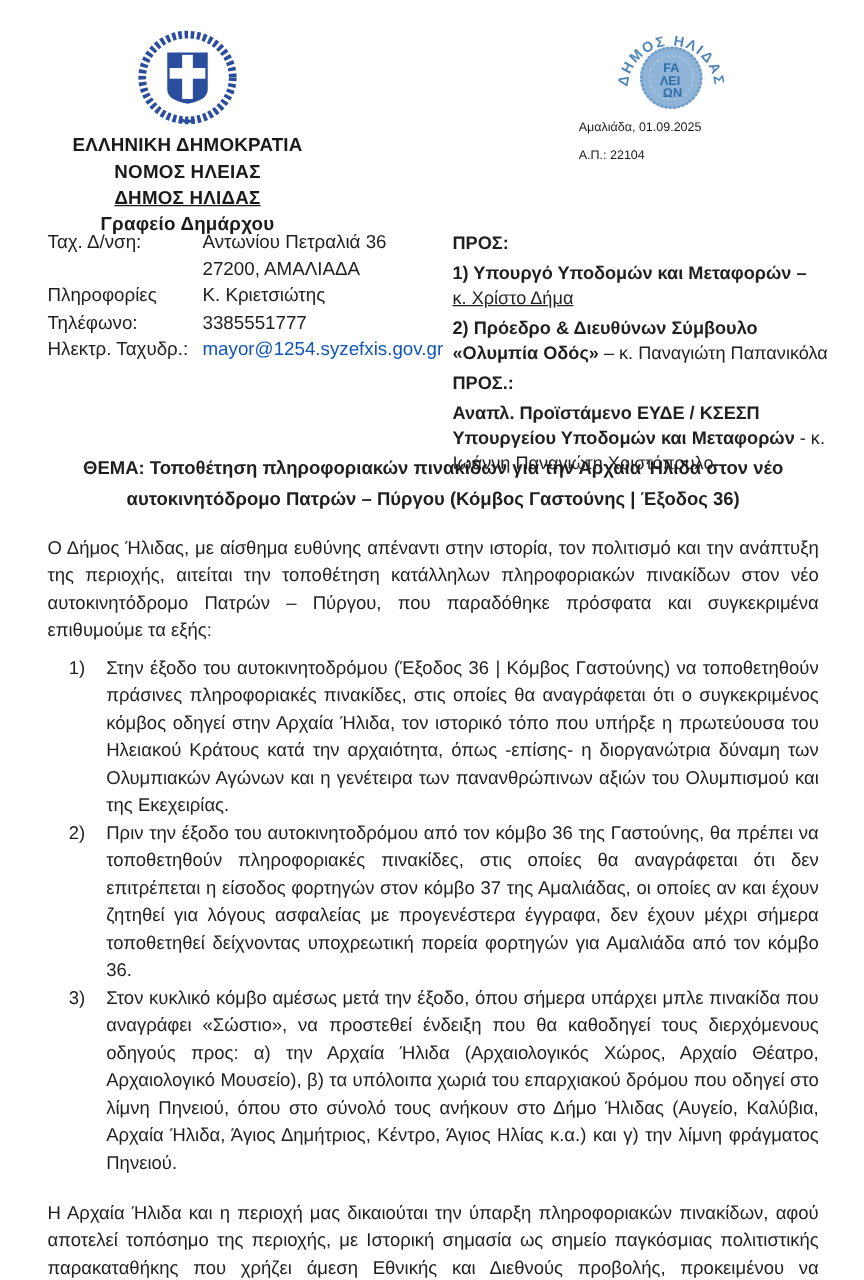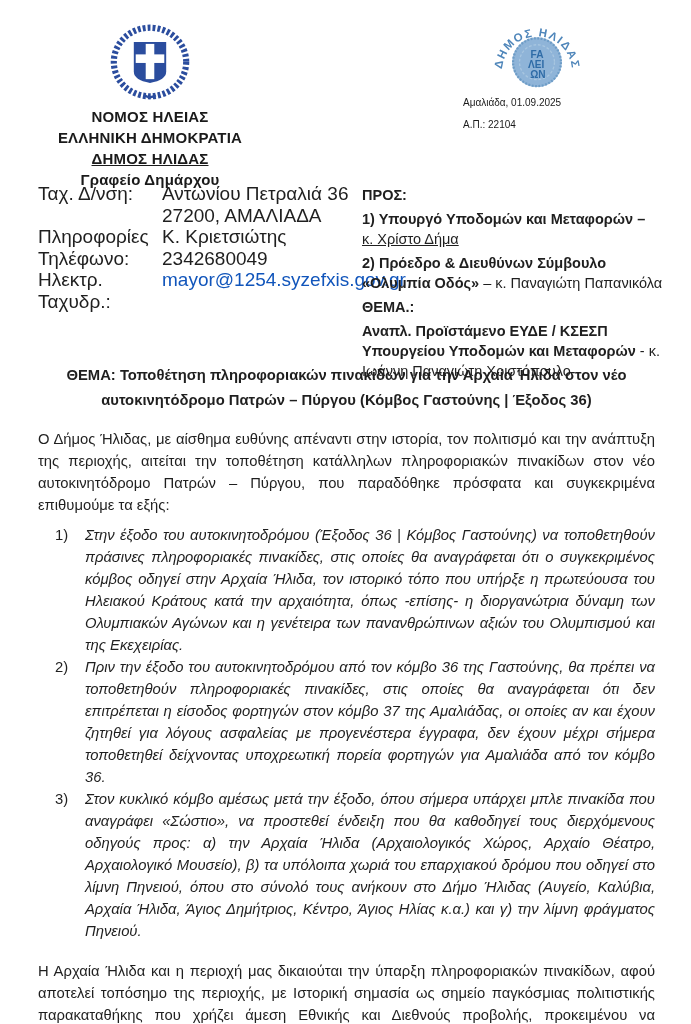--- a/index.html
+++ b/index.html
@@ -27,21 +27,21 @@
     position:absolute;top:14px;left:463px;width:210px;
   }
   .hdr-right .mlogo{display:block;margin-left:28px;}
   .hdr-right .date-line,
   .hdr-right .ap-line{
     font-size:10px;line-height:22px;color:#1a1a1a;
   }
   
   .contact{
     position:absolute;top:183px;left:38px;width:312px;
-    font-size:19px;line-height:21.5px;
+    font-size:15px;line-height:21.5px;
   }
   .crow{display:flex;}
   .clabel{width:124px;flex-shrink:0;}
   .cvalue{flex:1;}
   .email-link{color:#1155bb;cursor:pointer;}
   
   .recips{
     position:absolute;top:181px;left:358px;width:315px;
     font-size:14.5px;line-height:20px;
   }
@@ -54,38 +54,38 @@
     font-size:14.8px;line-height:22px;
   }
   .subject{
     font-weight:bold;text-align:center;line-height:25px;
     max-width:586px;margin:0 auto 15px auto;
   }
   .intro{margin:0 0 8px 0;text-align:justify;}
   .nlist{margin:0 0 18px 0;}
   .nitem{display:flex;}
   .nitem .num{width:30px;flex-shrink:0;padding-left:17px;box-sizing:content-box;}
-  .nitem .ntext{flex:1;text-align:justify;font-style:italic;}
+  .nitem .ntext{flex:1;text-align:justify;}
   .closing{margin:0;text-align:justify;}
 </style>
 </head>
 <body>
 
 <div class="page">
 
   <div class="hdr-left">
     <svg class="emblem" width="96" height="80" viewBox="0 0 100 84">
       <ellipse cx="50" cy="42" rx="38" ry="36" fill="none" stroke="#2b4d9e" stroke-width="6.5" stroke-dasharray="3 2.2"></ellipse>
       <path d="M44,77 q6,4 12,0" fill="none" stroke="#2b4d9e" stroke-width="2.5"></path>
       <path d="M33,21 h34 v31 q0,9 -17,12 q-17,-3 -17,-12 z" fill="#2b4d9e"></path>
       <rect x="45.5" y="23" width="9" height="37" fill="#ffffff"></rect>
       <rect x="35" y="34" width="30" height="9" fill="#ffffff"></rect>
     </svg>
+    <div class="hline">ΕΛΛΗΝΙΚΗ ΔΗΜΟΚΡΑΤΙΑ</div>
     <div class="hline">ΝΟΜΟΣ ΗΛΕΙΑΣ</div>
-    <div class="hline">ΕΛΛΗΝΙΚΗ ΔΗΜΟΚΡΑΤΙΑ</div>
     <div class="hline underl">ΔΗΜΟΣ ΗΛΙΔΑΣ</div>
     <div class="hline">Γραφείο Δημάρχου</div>
   </div>
 
   <div class="hdr-right">
     <svg class="mlogo" width="92" height="78" viewBox="0 0 100 84">
       <defs>
         <path id="arcpath" d="M 12,62 A 38,38 0 0 1 88,62" fill="none"></path>
       </defs>
       <text font-size="12.5" font-weight="bold" fill="#4f86ba" letter-spacing="1.6" font-family="Liberation Sans, sans-serif">
@@ -110,33 +110,33 @@
     <div class="crow">
       <div class="clabel"></div>
       <div class="cvalue">27200, ΑΜΑΛΙΑΔΑ</div>
     </div>
     <div class="crow">
       <div class="clabel">Πληροφορίες</div>
       <div class="cvalue">Κ. Κριετσιώτης</div>
     </div>
     <div class="crow">
       <div class="clabel">Τηλέφωνο:</div>
-      <div class="cvalue">2342680049</div>
+      <div class="cvalue">3385551777</div>
     </div>
     <div class="crow">
       <div class="clabel">Ηλεκτρ. Ταχυδρ.:</div>
       <div class="cvalue"><span class="email-link">mayor@1254.syzefxis.gov.gr</span></div>
     </div>
   </div>
 
   <div class="recips">
     <p class="b">ΠΡΟΣ:</p>
     <p><span class="b">1) Υπουργό Υποδομών και Μεταφορών –</span><span class="blk">κ. Χρίστο Δήμα</span></p>
     <p><span class="b">2) Πρόεδρο &amp; Διευθύνων Σύμβουλο «Ολυμπία Οδός»</span><span> – κ. Παναγιώτη Παπανικόλα</span></p>
-    <p class="b">ΘΕΜΑ.:</p>
+    <p class="b">ΠΡΟΣ.:</p>
     <p><span class="b">Αναπλ. Προϊστάμενο ΕΥΔΕ / ΚΣΕΣΠ Υπουργείου Υποδομών και Μεταφορών</span><span> - κ. Ιωάννη Παναγιώτη Χριστόπουλο</span></p>
   </div>
 
   <div class="content">
     <div class="subject"><span>ΘΕΜΑ:</span>&nbsp;<span>Τοποθέτηση πληροφοριακών πινακίδων για την Αρχαία Ήλιδα στον νέο αυτοκινητόδρομο Πατρών – Πύργου (Κόμβος Γαστούνης | Έξοδος 36)</span></div>
 
     <p class="intro">Ο Δήμος Ήλιδας, με αίσθημα ευθύνης απέναντι στην ιστορία, τον πολιτισμό και την ανάπτυξη της περιοχής, αιτείται την τοποθέτηση κατάλληλων πληροφοριακών πινακίδων στον νέο αυτοκινητόδρομο Πατρών – Πύργου, που παραδόθηκε πρόσφατα και συγκεκριμένα επιθυμούμε τα εξής:</p>
 
     <div class="nlist">
       <div class="nitem">

